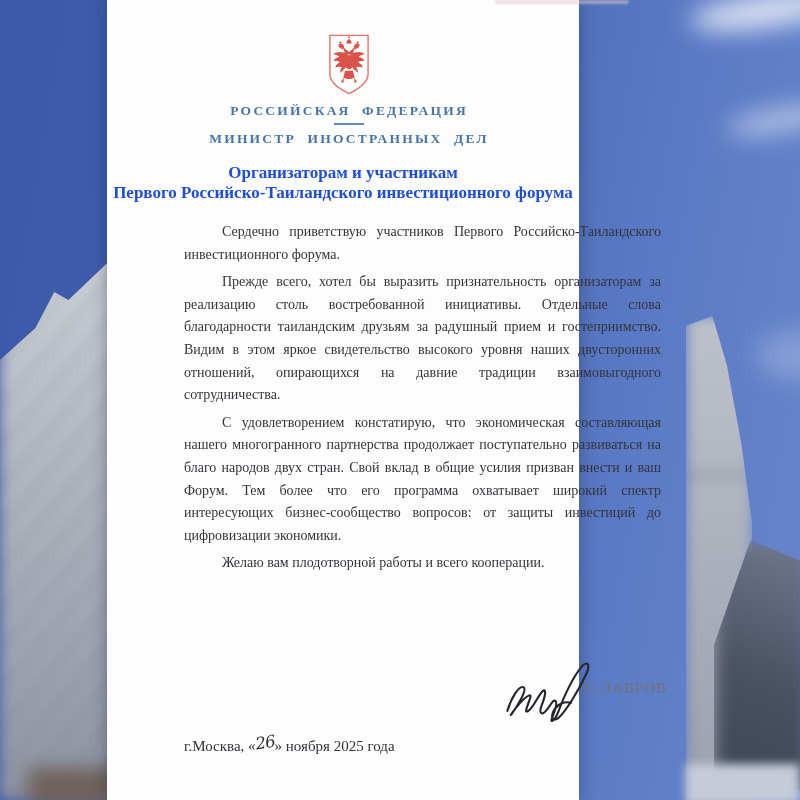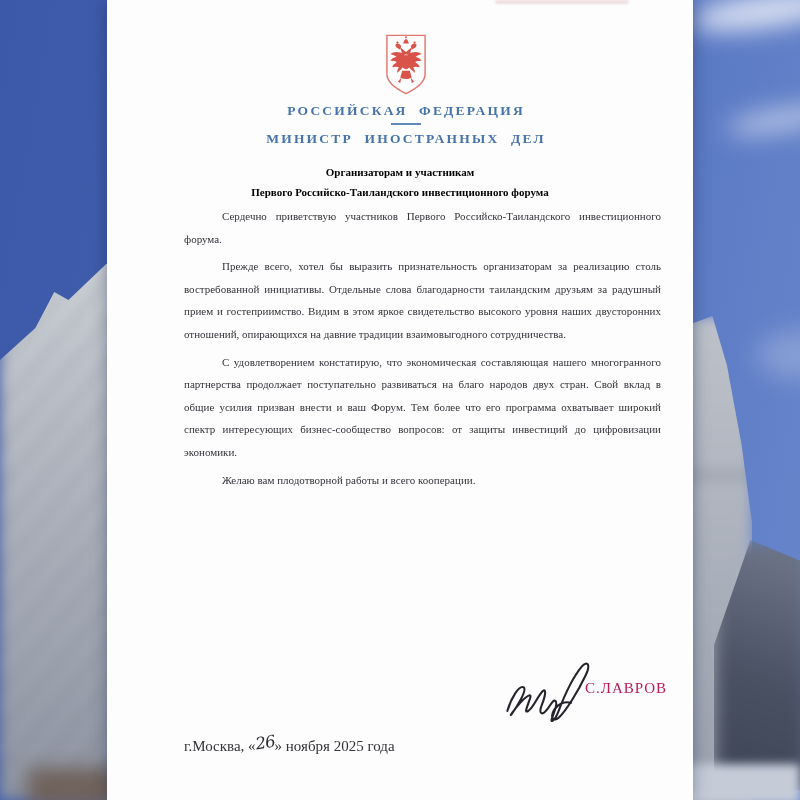--- a/index.html
+++ b/index.html
@@ -25,39 +25,39 @@
   .tower-right::after{content:"";position:absolute;inset:0;
     background:repeating-linear-gradient(90deg,rgba(110,117,132,.4) 0 5px,transparent 5px 13px),
                linear-gradient(rgba(90,96,110,.35) 0 0) 0 32%/100% 6px no-repeat;}
   .mass-right{position:absolute;left:714px;top:540px;width:96px;height:250px;
     clip-path:polygon(38% 0,100% 10%,100% 100%,0 100%,0 42%);
     background:linear-gradient(200deg,#6b7285 10%,#4a5163 55%,#3d4455 100%);
     filter:blur(9px);}
   .band-right{position:absolute;left:686px;top:764px;width:114px;height:40px;background:#c5ccd8;filter:blur(5px);}
 
   
-  .paper{position:absolute;left:107px;top:0;width:586px;height:800px;background:#fdfdfd;
+  .paper{position:absolute;left:107px;top:0;width:472px;height:800px;background:#fdfdfd;
     box-shadow:0 0 16px rgba(15,25,55,.35);}
   .top-mark{position:absolute;left:388px;top:0;width:134px;height:4px;background:#e3c6c8;opacity:.55;filter:blur(1px);border-radius:2px;}
 
   .letterhead{position:absolute;top:33px;left:0;right:0;text-align:center;transform:translateX(6px);}
   .crest{display:block;margin:0 auto 7px auto;}
   .lh-blue{color:#4674aa;font-weight:bold;font-size:13.5px;letter-spacing:2.2px;word-spacing:6px;line-height:15px;}
   .lh-divider{width:30px;height:2px;background:#4674aa;margin:5px auto 6px auto;opacity:.85;}
 
-  .addressee{position:absolute;top:163px;left:0;right:0;text-align:center;color:#000000;
-    font-weight:bold;font-size:11px;line-height:19.5px;}
+  .addressee{position:absolute;top:163px;left:0;right:0;text-align:center;color:#1d4ed8;
+    font-weight:bold;font-size:17px;line-height:19.5px;}
 
-  .letter-body{position:absolute;top:205px;left:77px;width:477px;color:#33343a;
-    font-size:11px;line-height:22.6px;text-align:justify;}
+  .letter-body{position:absolute;top:221px;left:77px;width:477px;color:#33343a;
+    font-size:14px;line-height:22.6px;text-align:justify;}
   .letter-body p{margin:0 0 5px 0;text-indent:38px;}
 
   .sig-row{position:absolute;top:652px;left:394px;width:170px;height:80px;}
   .autograph{position:absolute;left:0;top:2px;}
-  .sig-name{position:absolute;left:84px;top:28px;font-size:15px;letter-spacing:1px;color:#be185d;white-space:nowrap;}
+  .sig-name{position:absolute;left:84px;top:28px;font-size:15px;letter-spacing:1px;color:#737373;white-space:nowrap;}
 
   .dateline{position:absolute;top:736px;left:77px;font-size:15px;color:#33343a;}
   .hand-day{display:inline-block;font-family:"DejaVu Serif",serif;font-style:italic;font-size:16.5px;
     transform:rotate(-9deg) translateY(-3px);letter-spacing:-1px;color:#2a2b31;}
 </style>
 </head>
 <body>
 
 <div class="stage">
 

